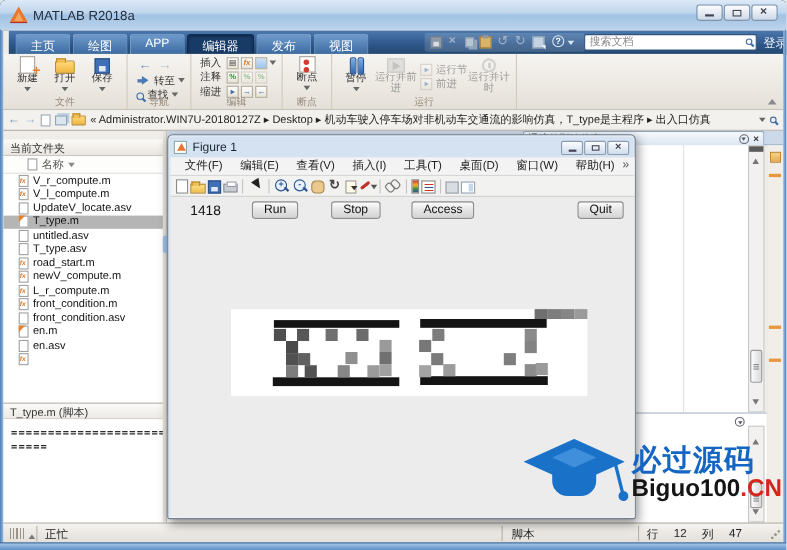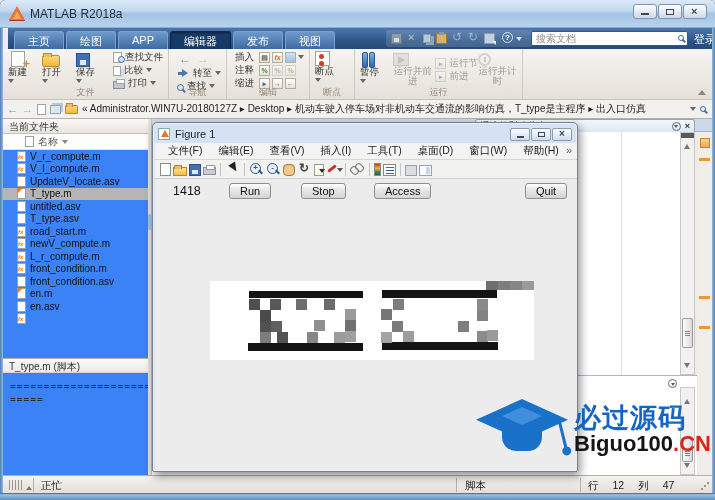--- a/index.html
+++ b/index.html
@@ -42,21 +42,21 @@
   .searchbox input{position:absolute;left:2px;top:0;width:138px;height:13px;border:none;outline:none;font-size:10px;color:#333;background:transparent}
   .searchbox input::placeholder{color:#8a8a8a}
   .mag-ico{position:absolute;right:3px;top:3px;width:6px;height:6px;border:1.5px solid #3f6da8;border-radius:50%}
   .mag-ico::after{content:"";position:absolute;width:4px;height:1.5px;background:#3f6da8;transform:rotate(45deg);right:-3px;bottom:-1px}
   .login{position:absolute;right:7px;top:4px;font-size:11px;color:#fff}
 
   
   .ribbon{position:absolute;left:3px;top:49px;width:709px;height:51px;background:linear-gradient(#f6f4f1,#e5e0d8);border-bottom:1px solid #c7c2b9;display:flex}
   .rb-group{position:relative;padding:2px 5px 10px;border-right:1px solid #cfcabf;display:flex;align-items:flex-start}
   .rb-glabel{position:absolute;bottom:0;left:0;right:0;text-align:center;font-size:9px;color:#94897a}
-  .rb-big{width:34px;display:flex;flex-direction:column;align-items:flex-start;font-size:9.5px;color:#333;line-height:1.1;text-align:center}
+  .rb-big{width:34px;display:flex;flex-direction:column;align-items:center;font-size:9.5px;color:#333;line-height:1.1;text-align:center}
   .rb-stack{display:flex;flex-direction:column;justify-content:flex-start;margin-left:3px}
   .rb-sm{display:flex;align-items:center;font-size:9.5px;color:#333;height:13px;gap:3px;white-space:nowrap}
   .dd{border:3px solid transparent;border-top:4px solid #666;margin-top:2px}
   .gray{opacity:.45}
   .rico{width:20px;height:17px;position:relative;flex:none}
   .rico-new{width:14px;height:16px;background:#fff;border:1px solid #a9a29a;margin:0 3px}
   .rico-new::after{content:"+";color:#e8832c;font-weight:bold;font-size:13px;position:absolute;right:-6px;bottom:-5px}
   .rico-open{width:18px;height:12px;margin-top:4px;background:linear-gradient(#ffd978,#f0b63f);border:1px solid #bb8c2f;border-radius:2px;position:relative}
   .rico-open::before{content:"";position:absolute;left:0;top:-3px;width:7px;height:3px;background:#f0bf53;border:1px solid #bb8c2f;border-bottom:none}
   .rico-save{width:14px;height:14px;margin-top:2px;background:#3f6fb5;border:1px solid #2a4f86}
@@ -100,21 +100,21 @@
   .ai-doc{width:9px;height:11px;background:#fff;border:1px solid #9aa4ae}
   .ai-stack{width:11px;height:9px;background:#dce6f0;border:1px solid #8fa3ba;box-shadow:2px -2px 0 #b9c9da}
   .ai-folder{width:13px;height:9px;background:linear-gradient(#ffd978,#f0b63f);border:1px solid #bb8c2f;border-radius:1px}
   .ai-folder::before{content:"";position:absolute;left:0;top:-3px;width:5px;height:3px;background:#f0bf53;border:1px solid #bb8c2f;border-bottom:none}
   .path{flex:1;white-space:nowrap;overflow:hidden;color:#222;font-size:10px;letter-spacing:0}
   .addr-dd{border:3px solid transparent;border-top:4px solid #666;margin-top:3px}
   .addr-mag{width:6px;height:6px;border:1.5px solid #3f6da8;border-radius:50%;position:relative;margin-right:2px}
   .addr-mag::after{content:"";position:absolute;width:4px;height:1.5px;background:#3f6da8;transform:rotate(45deg);right:-3px;bottom:-1px}
 
   
-  .sidebar{position:absolute;left:3px;top:119px;width:156px;height:356px;background:#3b82f6;border-right:1px solid #b5b0a8}
+  .sidebar{position:absolute;left:3px;top:127px;width:156px;height:356px;background:#ffffff;border-right:1px solid #b5b0a8}
   .sb-header{height:15px;background:linear-gradient(#fbfaf8,#e9e5df);border-bottom:1px solid #c6c1b8;font-size:10px;color:#333;padding:1px 0 0 6px}
   .sb-cols{height:16px;display:flex;align-items:center;gap:4px;padding-left:22px;border-bottom:1px solid #e3e0da;font-size:10px;color:#555;background:#fdfdfc}
   .sortdd{border:3px solid transparent;border-top:4px solid #888;margin-top:3px}
   .sb-list{height:208px;overflow:hidden}
   .frow{display:flex;align-items:center;gap:4px;height:12.5px;padding-left:14px;font-size:10px;color:#111;white-space:nowrap}
   .frow.sel{background:#b5b5b5}
   .fic{width:9px;height:11px;background:#fff;border:1px solid #a0a0a0;position:relative;flex:none}
   .fic.mfile::after{content:"fx";position:absolute;left:0px;top:2px;font-size:6px;font-style:italic;font-weight:bold;color:#e07820}
   .fic.script::after{content:"";position:absolute;left:-1px;top:-1px;border-top:6px solid #e8832c;border-right:6px solid transparent}
   .sb-dtitle{height:15px;border-top:1px solid #b5b0a8;background:linear-gradient(#fbfaf8,#eceae5);font-size:10px;color:#333;padding:1px 0 0 6px;border-bottom:1px solid #d8d4cd}
@@ -287,36 +287,20 @@
       <div class="rb-big">
         <span class="rico rico-open"></span>
         <span>打开</span>
         <i class="dd"></i>
       </div>
       <div class="rb-big">
         <span class="rico rico-save"></span>
         <span>保存</span>
         <i class="dd"></i>
       </div>
-      <div class="rb-stack">
-        <div class="rb-sm">
-          <span class="sico sico-findfile"></span>
-          <span>查找文件</span>
-        </div>
-        <div class="rb-sm">
-          <span class="sico sico-compare"></span>
-          <span>比较</span>
-          <i class="dd"></i>
-        </div>
-        <div class="rb-sm">
-          <span class="sico sico-print"></span>
-          <span>打印</span>
-          <i class="dd"></i>
-        </div>
-      </div>
       <div class="rb-glabel">文件</div>
     </div>
 
     <div class="rb-group">
       <div class="rb-stack">
         <div class="navarrows">
           <span class="nav-b">←</span>
           <span class="nav-f">→</span>
         </div>
         <div class="rb-sm">

